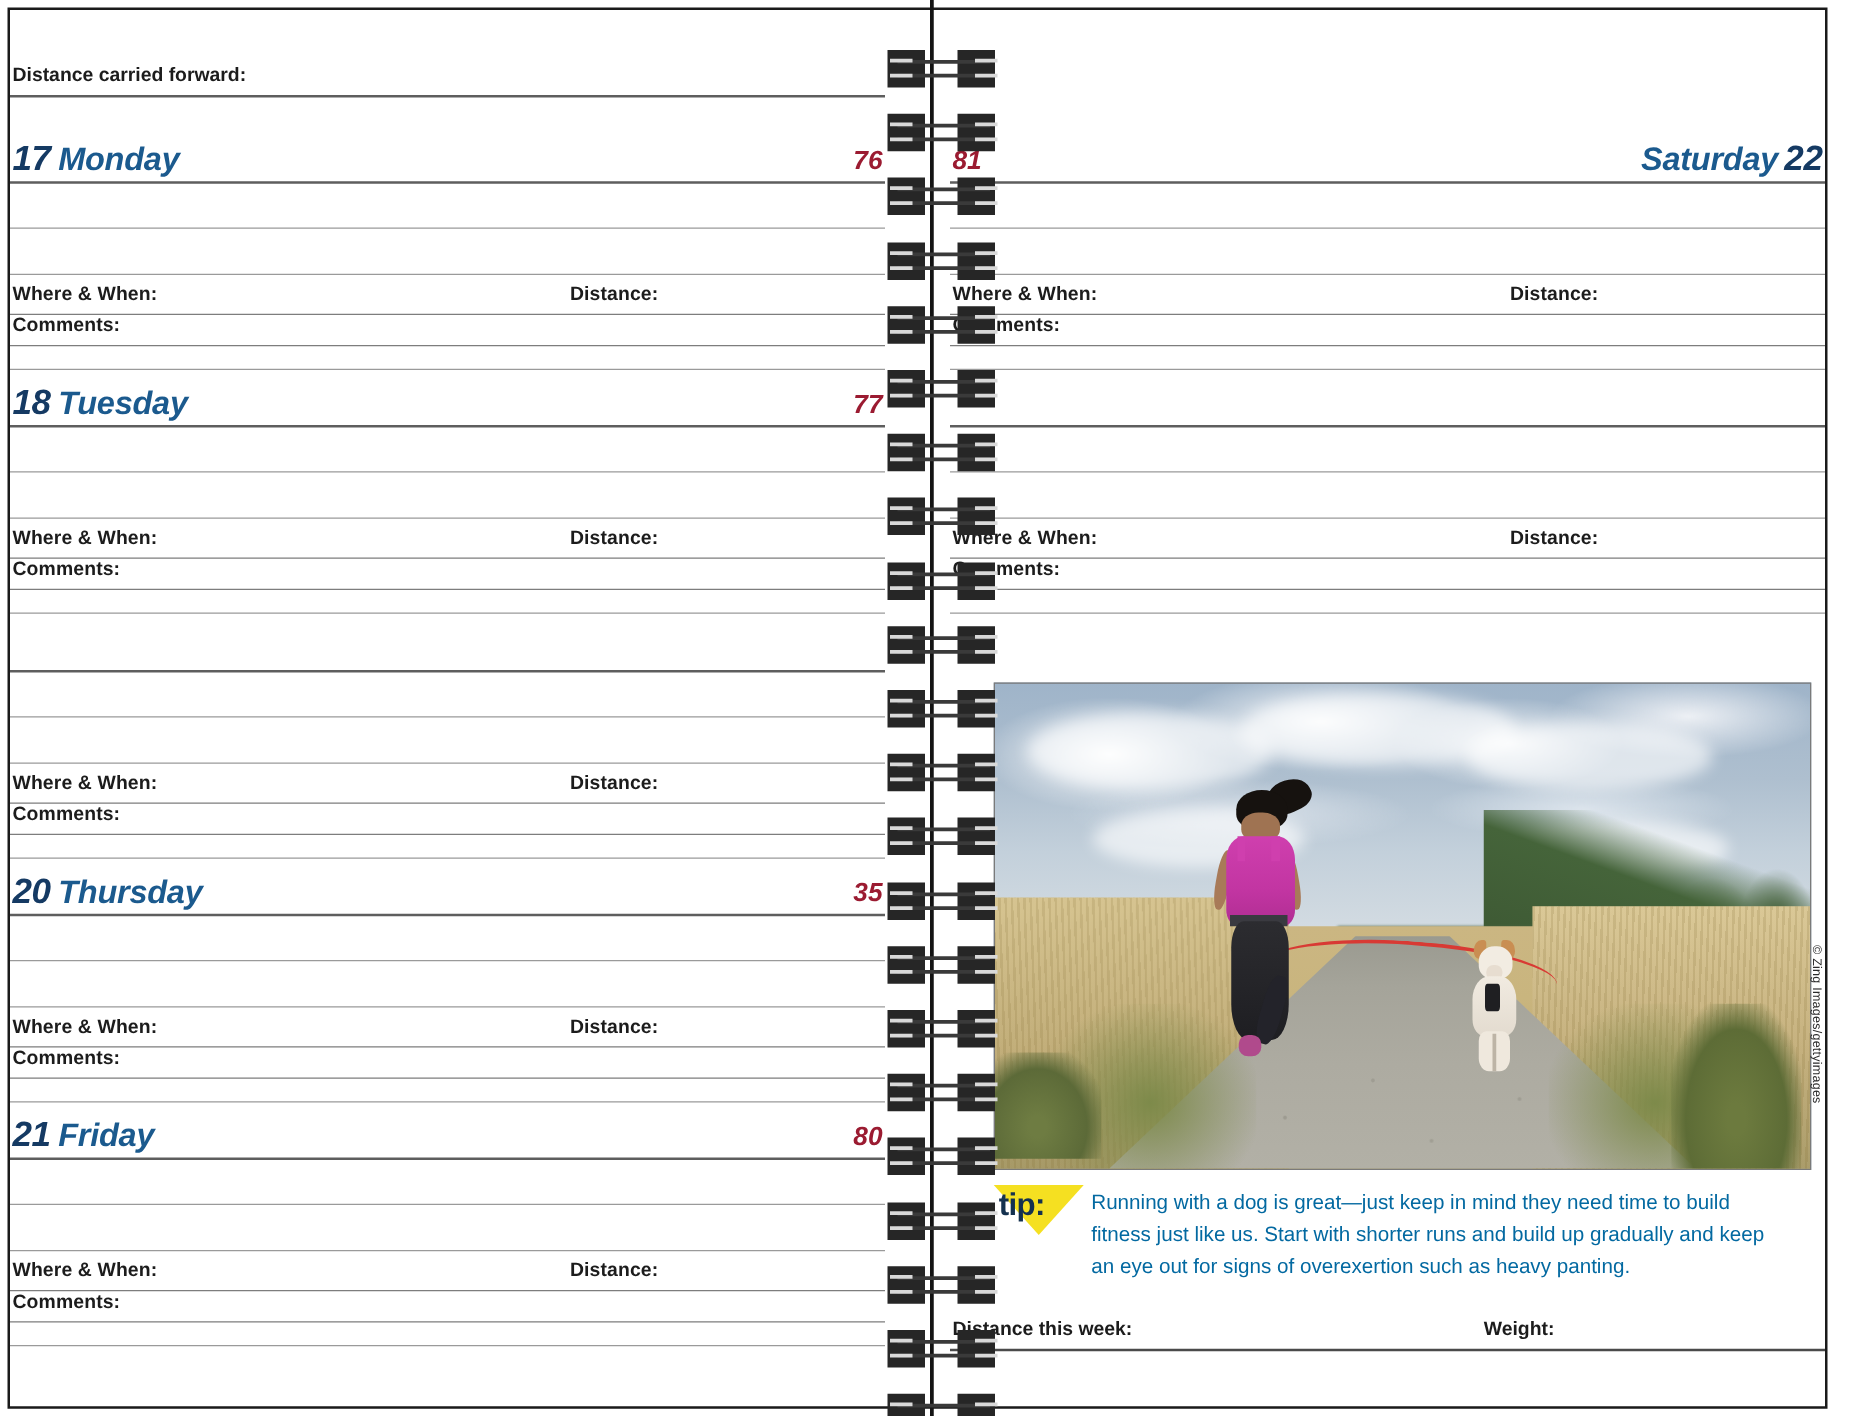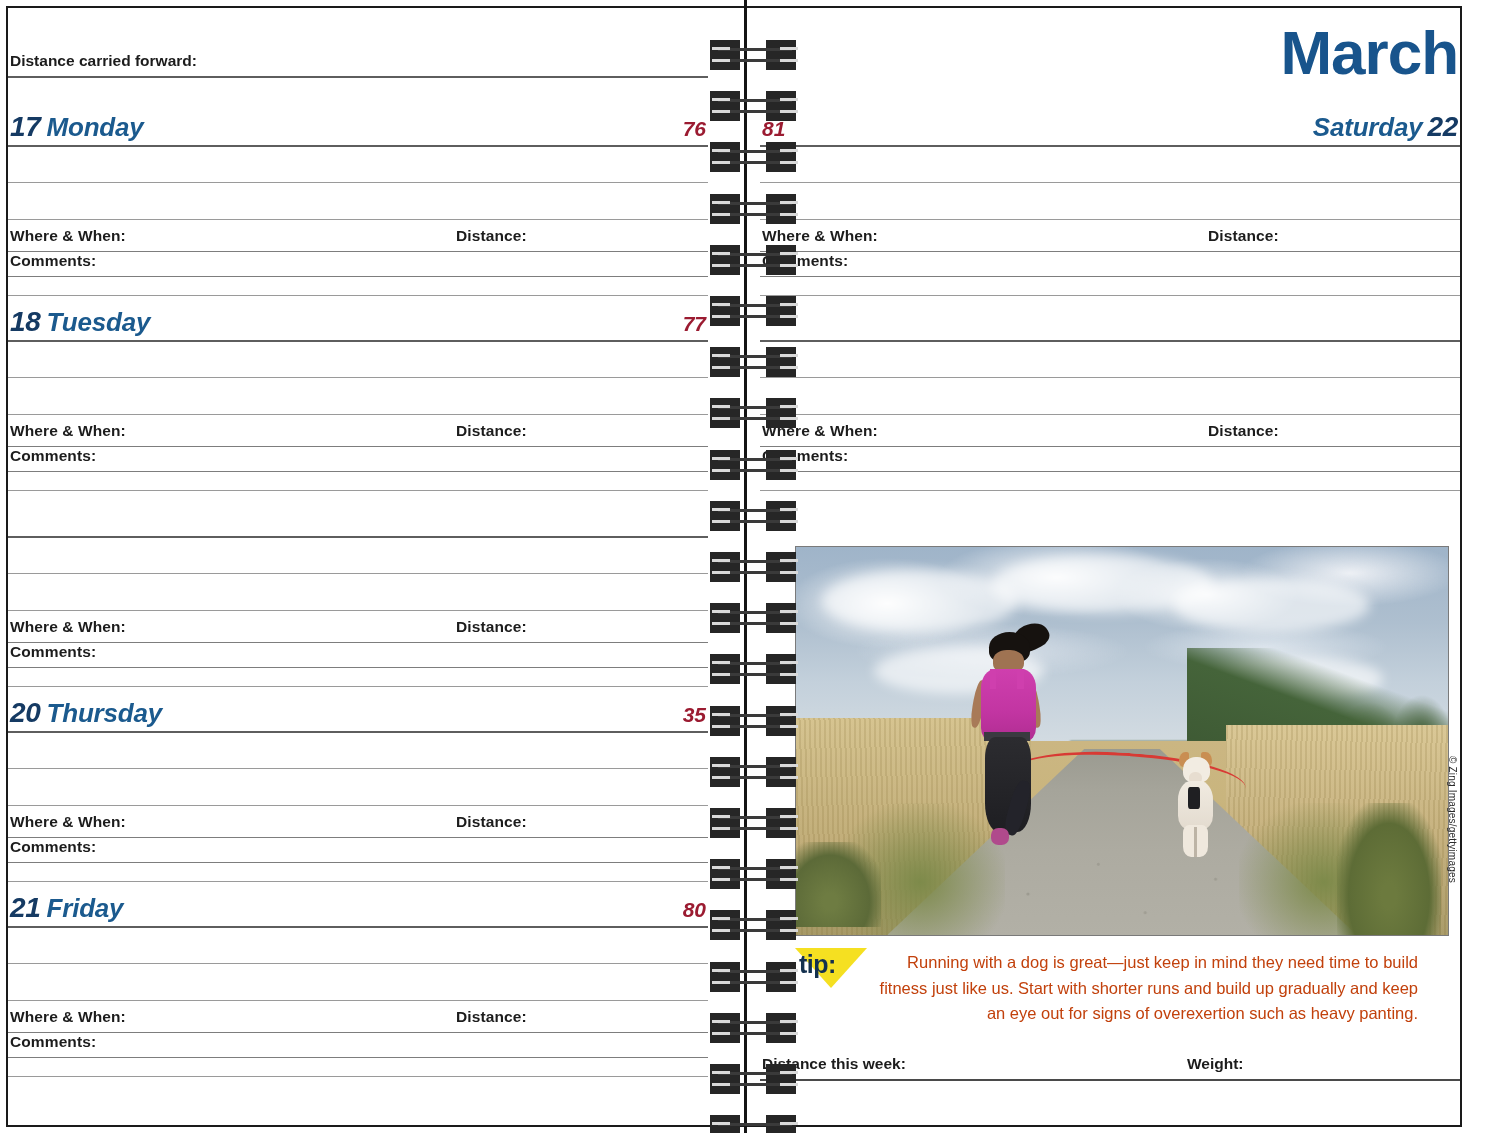--- a/index.html
+++ b/index.html
@@ -353,22 +353,21 @@
     position: absolute; left: 4px; top: 2px;
     font-size: 25px; font-weight: bold;
     color: #14314f; letter-spacing: -.5px;
   }
   #tip-text {
     position: absolute;
     left: 78px; top: 0;
     right: 40px;
     font-size: 16.5px;
     line-height: 25.5px;
-    color: #c2410c;
-    text-align: right;
+    color: #0369a1;
   }
 </style>
 </head>
 <body>
 
 <div id="page">
 
   <div id="page-border"></div>
 
   <div class="leaf" id="leaf-left">
@@ -478,21 +477,20 @@
       <div class="labelrow" style="top:143px">
         <span class="l-left">Comments:</span>
         <span class="underline"></span>
       </div>
       <div class="rule" style="top:186px"></div>
     </div>
   </div>
 
   <div class="leaf" id="leaf-right">
 
-    <div id="month-title" style="position:absolute;right:2px;top:22px;font-size:62px;font-weight:bold;color:#18548c;letter-spacing:-1px;line-height:1;">March</div>
 
     <div class="day" style="top:109px">
       <div class="day-head">
         <span class="pgnum left">81</span>
         <span class="title-right">
           <span class="dname">Saturday</span><span class="dnum">22</span>
         </span>
       </div>
       <div class="rule heavy" style="top:36px"></div>
       <div class="rule" style="top:73px"></div>

